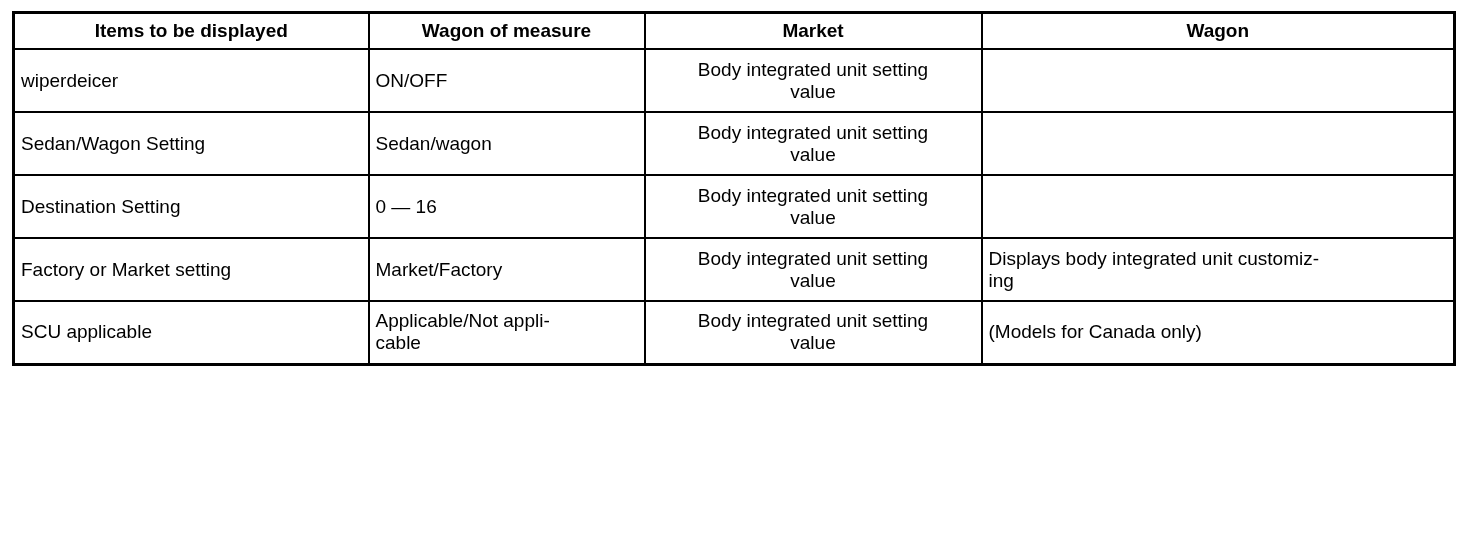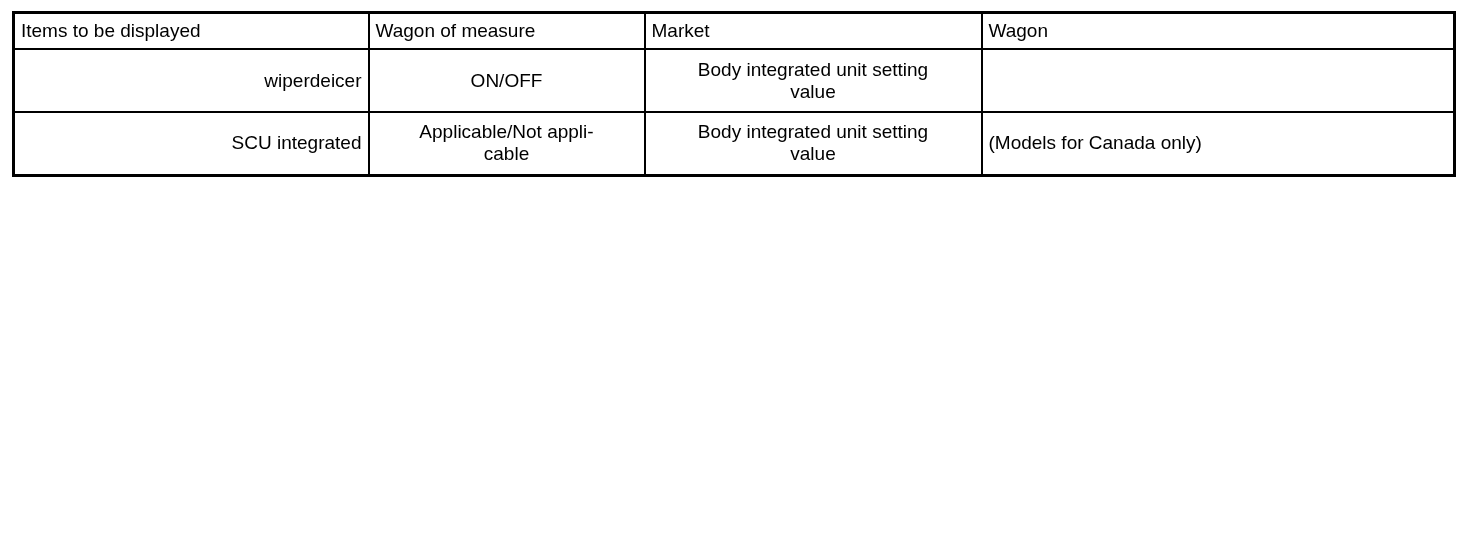--- a/index.html
+++ b/index.html
@@ -30,31 +30,31 @@
     padding: 2px 6px;
     overflow: hidden;
   }
   col.col-item    { width: 355px; }
   col.col-unit    { width: 276px; }
   col.col-remarks { width: 337px; }
   col.col-note    { width: 473px; }
 
   thead th {
     height: 30px;
-    font-weight: normal;
-    text-align: left;
+    font-weight: bold;
+    text-align: center;
   }
   tbody tr { height: 63px; }
 
   td.c-item {
-    text-align: right;
+    text-align: left;
     padding-left: 10px;
   }
   td.c-unit {
-    text-align: center;
+    text-align: left;
     white-space: pre-line;
   }
   td.c-remarks {
     text-align: center;
     white-space: pre-line;
     border-radius: 30px;
   }
   td.c-note {
     text-align: left;
     padding-left: 8px;
@@ -81,21 +81,43 @@
   </thead>
   <tbody>
     <tr>
       <td class="c-item">wiperdeicer</td>
       <td class="c-unit">ON/OFF</td>
       <td class="c-remarks">Body integrated unit setting
 value</td>
       <td class="c-note"></td>
     </tr>
     <tr>
-      <td class="c-item">SCU integrated</td>
+      <td class="c-item">Sedan/Wagon Setting</td>
+      <td class="c-unit">Sedan/wagon</td>
+      <td class="c-remarks">Body integrated unit setting
+value</td>
+      <td class="c-note"></td>
+    </tr>
+    <tr>
+      <td class="c-item">Destination Setting</td>
+      <td class="c-unit">0 — 16</td>
+      <td class="c-remarks">Body integrated unit setting
+value</td>
+      <td class="c-note"></td>
+    </tr>
+    <tr>
+      <td class="c-item">Factory or Market setting</td>
+      <td class="c-unit">Market/Factory</td>
+      <td class="c-remarks">Body integrated unit setting
+value</td>
+      <td class="c-note">Displays body integrated unit customiz-
+ing</td>
+    </tr>
+    <tr>
+      <td class="c-item">SCU applicable</td>
       <td class="c-unit">Applicable/Not appli-
 cable</td>
       <td class="c-remarks">Body integrated unit setting
 value</td>
       <td class="c-note">(Models for Canada only)</td>
     </tr>
   </tbody>
 </table>
 
 </body></html>

